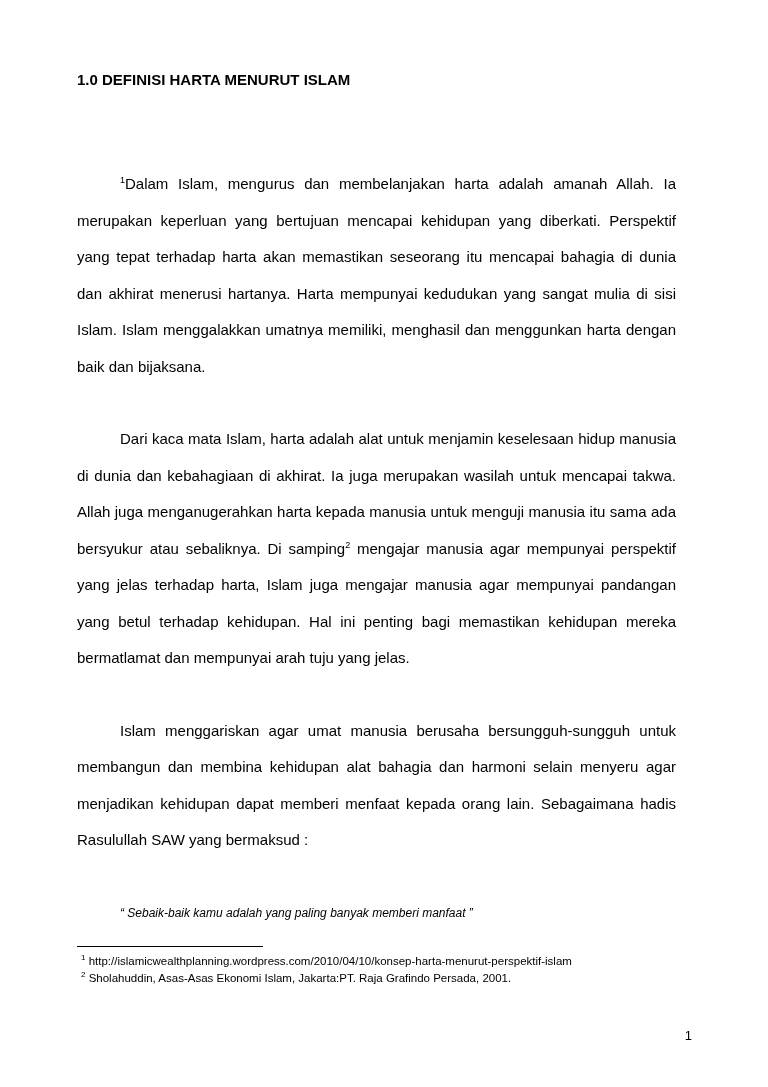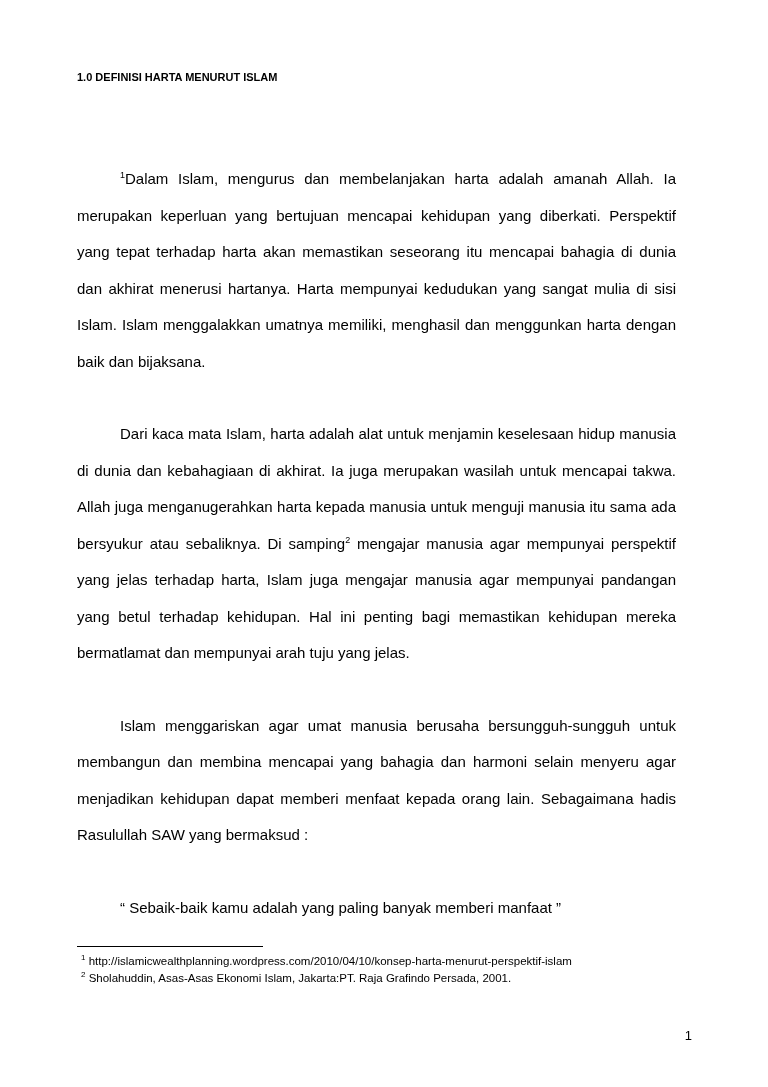--- a/index.html
+++ b/index.html
@@ -17,38 +17,39 @@
     overflow: hidden;
     margin: 0 auto;
   }
   .content {
     position: absolute;
     left: 77px;
     right: 76px;
     top: 71px;
   }
   .doc-title {
-    font-size: 11px;
+    font-size: 15px;
     font-weight: bold;
     margin: 0 0 78px 0;
   }
   .para {
     font-size: 15px;
     line-height: 36.5px;
     text-align: justify;
     text-indent: 43px;
     margin: 0 16px 36px 0;
   }
   sup {
     font-size: 9px;
     line-height: 0;
     vertical-align: super;
   }
   .quote {
-    font-size: 15px;
+    font-size: 12px;
+    font-style: italic;
     text-indent: 43px;
     line-height: 36.5px;
     margin: 36px 0 0 0;
   }
   .footnotes {
     position: absolute;
     left: 77px;
     right: 76px;
     top: 946px;
     font-size: 11.5px;
@@ -73,21 +74,21 @@
 
 <div class="page">
   <div class="content">
 
     <h1 class="doc-title">1.0 DEFINISI HARTA MENURUT ISLAM</h1>
 
     <p class="para"><sup>1</sup><span>Dalam Islam, mengurus dan membelanjakan harta adalah amanah Allah. Ia merupakan keperluan yang bertujuan mencapai kehidupan yang diberkati. Perspektif yang tepat terhadap harta akan memastikan seseorang itu mencapai bahagia di dunia dan akhirat menerusi hartanya. Harta mempunyai kedudukan yang sangat mulia di sisi Islam. Islam menggalakkan umatnya memiliki, menghasil dan menggunkan harta dengan baik dan bijaksana.</span></p>
 
     <p class="para"><span>Dari kaca mata Islam, harta adalah alat untuk menjamin keselesaan hidup manusia di dunia dan kebahagiaan di akhirat. Ia juga merupakan wasilah untuk mencapai takwa. Allah juga menganugerahkan harta kepada manusia untuk menguji manusia itu sama ada bersyukur atau sebaliknya. Di samping</span><sup>2</sup><span> mengajar manusia agar mempunyai perspektif yang jelas terhadap harta, Islam juga mengajar manusia agar mempunyai pandangan yang betul terhadap kehidupan. Hal ini penting bagi memastikan kehidupan mereka bermatlamat dan mempunyai arah tuju yang jelas.</span></p>
 
-    <p class="para"><span>Islam menggariskan agar umat manusia berusaha bersungguh-sungguh untuk membangun dan membina mencapai  yang bahagia dan harmoni selain menyeru agar menjadikan kehidupan dapat memberi menfaat kepada orang lain. Sebagaimana hadis Rasulullah SAW yang bermaksud :</span></p>
+    <p class="para"><span>Islam menggariskan agar umat manusia berusaha bersungguh-sungguh untuk membangun dan membina kehidupan  alat bahagia dan harmoni selain menyeru agar menjadikan kehidupan dapat memberi menfaat kepada orang lain. Sebagaimana hadis Rasulullah SAW yang bermaksud :</span></p>
 
     <p class="quote">“ Sebaik-baik kamu adalah yang paling banyak memberi manfaat ”</p>
 
   </div>
 
   <div class="footnotes">
     <div class="fn-rule"></div>
     <div class="footnote"><sup>1</sup> <span>http://islamicwealthplanning.wordpress.com/2010/04/10/konsep-harta-menurut-perspektif-islam</span></div>
     <div class="footnote"><sup>2</sup> <span>Sholahuddin, Asas-Asas Ekonomi Islam, Jakarta:PT. Raja Grafindo Persada, 2001.</span></div>
   </div>

